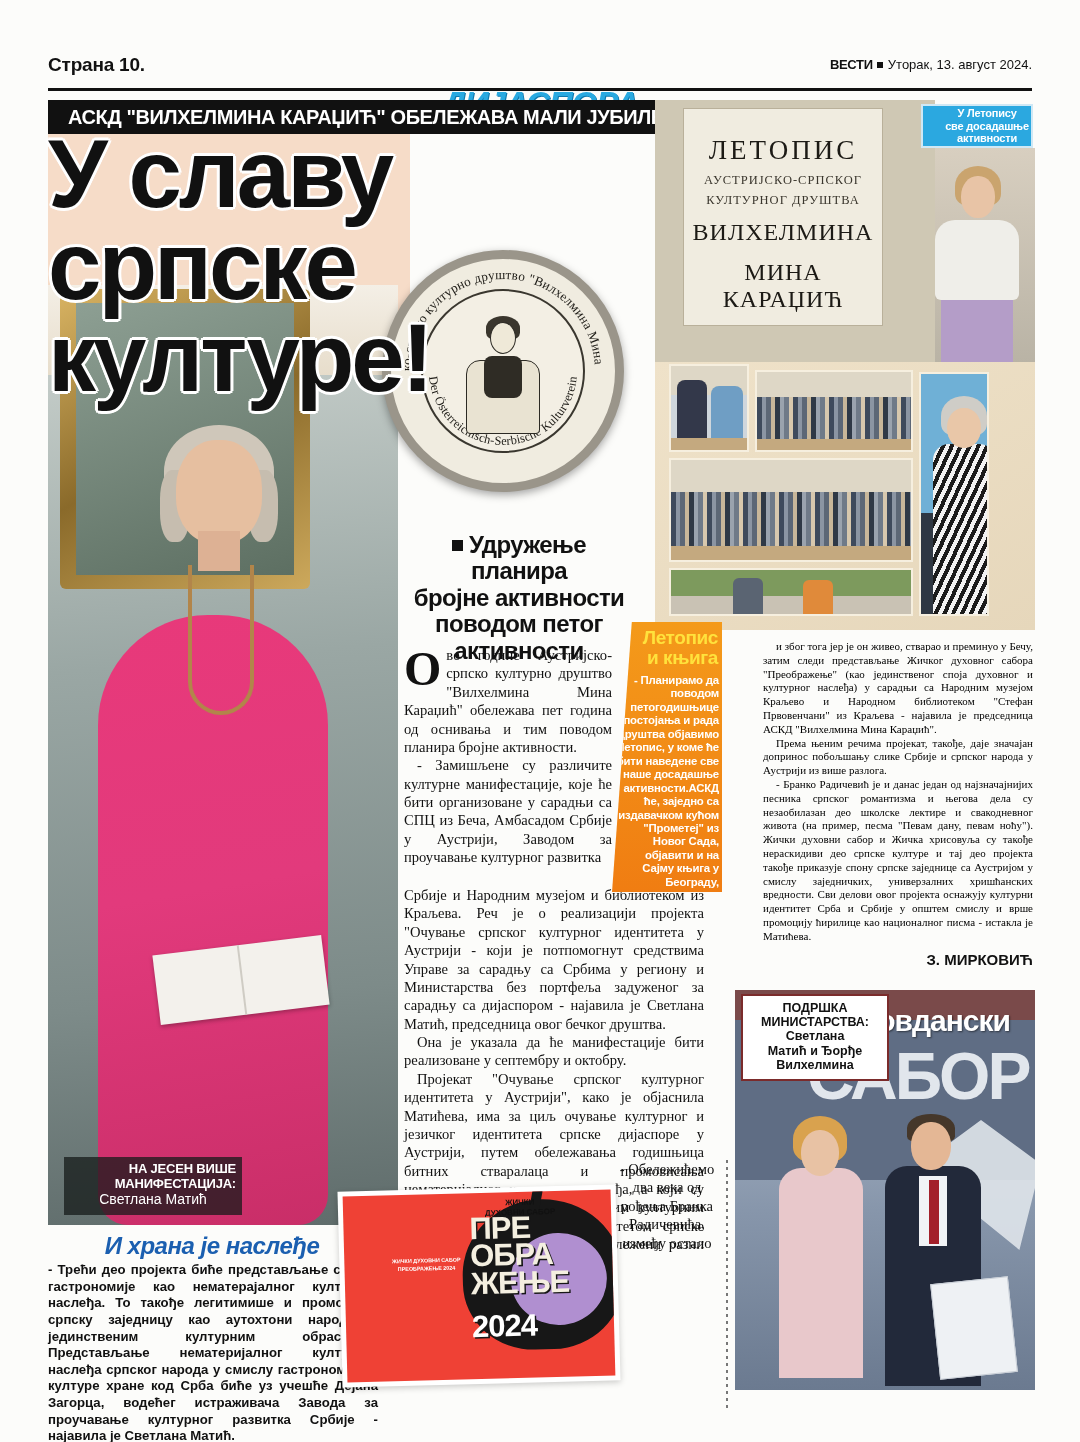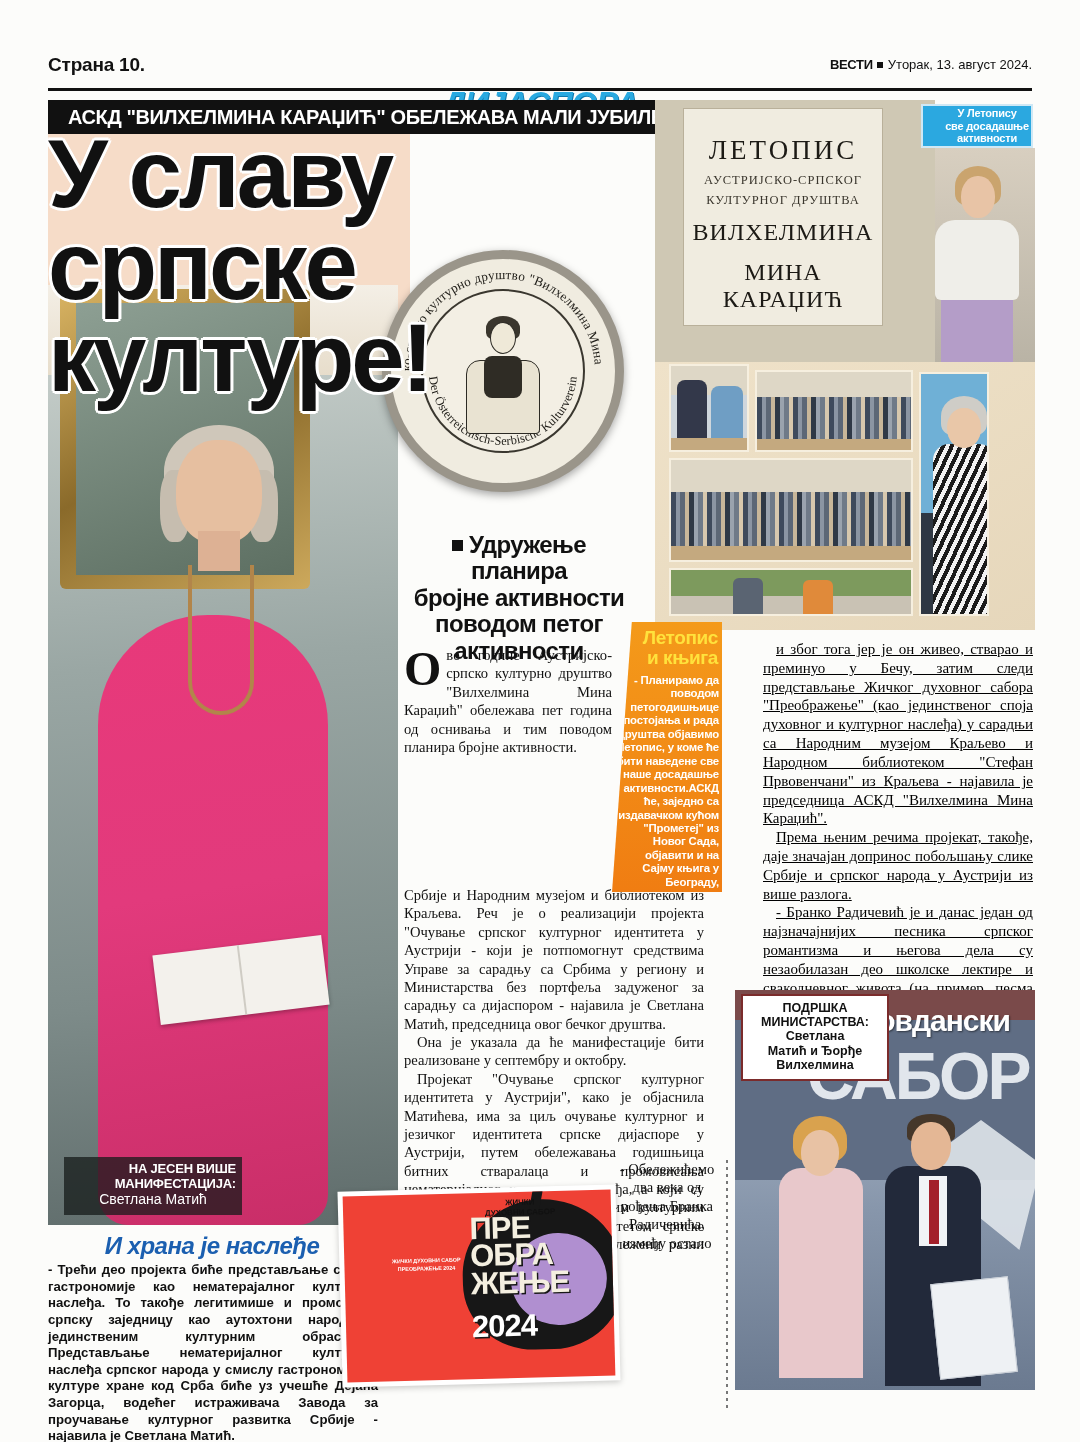--- a/index.html
+++ b/index.html
@@ -375,21 +375,21 @@
   
   .vrule-dot {
     position:absolute; left:726px; top:1160px; width:2px; height:250px;
     background: repeating-linear-gradient(180deg,#777 0 3px, transparent 3px 7px);
   }
   .byline {
     position:absolute; right:0; bottom:-2px;
     font-family:"Liberation Sans", sans-serif; font-weight:bold; font-size:15px; color:#111;
   }
   .col3-wrap { position:absolute; left:763px; top:640px; width:270px; }
-  .col3-wrap p { font-size:15px; line-height:1.255; text-align:justify; text-indent:13px;text-decoration:underline; }
+  .col3-wrap p { font-size:11px; line-height:1.255; text-align:justify; text-indent:13px; }
 </style>
 </head>
 <body>
 
 <div class="page">
 
   <div class="masthead">
     <div class="mh-page-no">Страна 10.</div>
     <div class="mh-section">ДИЈАСПОРА</div>
     <div class="mh-right">
@@ -456,20 +456,21 @@
 
   <div class="subhead">
     <div class="subhead-text first"><span class="sq"></span><span>Удружење планира</span></div>
     <div class="subhead-text">бројне активности</div>
     <div class="subhead-text">поводом петог</div>
     <div class="subhead-text">активности</div>
   </div>
 
   <div class="col col1">
     <p class="dropcap noind">Ове године Аустријско-српско културно друштво "Вилхелмина Мина Караџић" обележава пет година од оснивања и тим поводом планира бројне активности.</p>
+    <p>- Замишљене су различите културне манифестације, које ће бити организоване у сарадњи са СПЦ из Беча, Амбасадом Србије у Аустрији, Заводом за проучавање културног развитка</p>
   </div>
 
   <div class="col col1b">
     <p class="noind">Србије и Народним музејом и библиотеком из Краљева. Реч је о реализацији пројекта "Очување српског културног идентитета у Аустрији - који је потпомогнут средствима Управе за сарадњу са Србима у региону и Министарства без портфеља задуженог за сарадњу са дијаспором - најавила је Светлана Матић, председница овог бечког друштва.</p>
     <p>Она је указала да ће манифестације бити реализоване у септембру и октобру.</p>
     <p>Пројекат "Очување српског културног идентитета у Аустрији", како је објаснила Матићева, има за циљ очување културног и језичког идентитета српске дијаспоре у Аустрији, путем обележавања годишњица битних стваралаца и промовисања нематеријалног културног наслеђа, а који су нераскидиво повезани са српским културним идентитетом, као и са идентитетом српске дијаспоре у Аустрији.  Биће обележени разни датуми и годишњиц, а први у ни-</p>
   </div>
 
   <div class="callout">
     <div class="callout-title">

